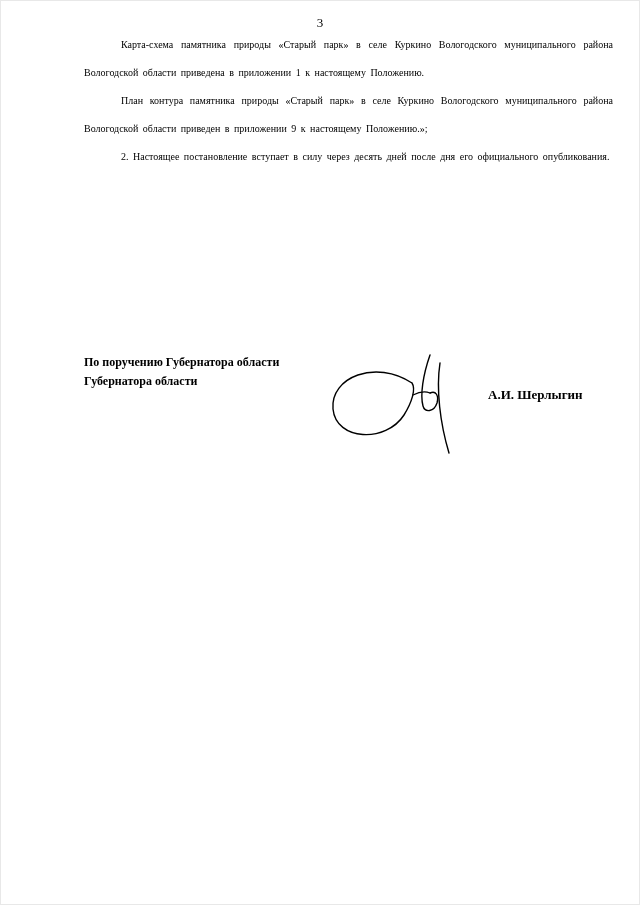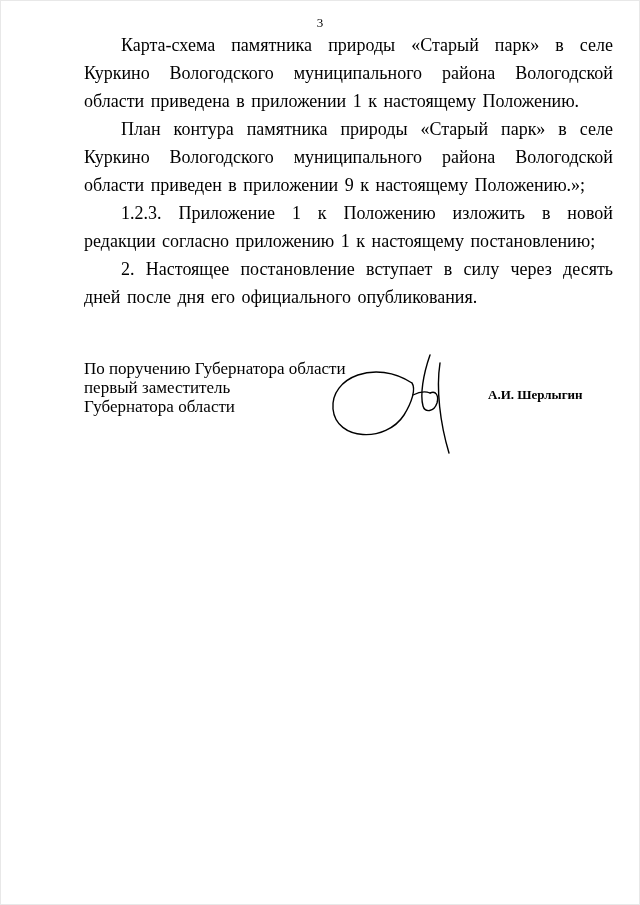--- a/index.html
+++ b/index.html
@@ -27,39 +27,39 @@
     font-size: 13px;
   }
   .text-block {
     position: absolute;
     top: 30px;
     left: 83px;
     width: 529px;
   }
   .text-block p {
     margin: 0;
-    font-size: 18px;
+    font-size: 10px;
     line-height: 28px;
     text-align: justify;
     text-indent: 37px;
     word-spacing: 2px;
   }
   .signature-block {
     position: absolute;
     top: 350px;
     left: 0;
     width: 640px;
     height: 130px;
   }
   .position-lines {
     position: absolute;
     left: 83px;
-    top: 8px;
-    font-weight: normal;
-    font-size: 17px;
+    top: 2px;
+    font-weight: bold;
+    font-size: 12px;
     line-height: 19px;
   }
   .signature-area {
     position: absolute;
     left: 315px;
     top: 0px;
     width: 160px;
     height: 120px;
   }
   .signer-name {
@@ -73,29 +73,27 @@
 </head>
 <body>
 
 <div class="page">
 
   <div class="page-number">3</div>
 
   <div class="text-block">
     <p>Карта-схема памятника природы «Старый парк» в селе Куркино Вологодского муниципального района Вологодской области приведена в приложении 1 к настоящему Положению.</p>
     <p>План контура памятника природы «Старый парк» в селе Куркино Вологодского муниципального района Вологодской области приведен в приложении 9 к настоящему Положению.»;</p>
-    <p>1.2.3. Приложение 1 к Положению изложить в новой редакции согласно приложению 1 к настоящему постановлению;</p>
     <p>2. Настоящее постановление вступает в силу через десять дней после дня его официального опубликования.</p>
   </div>
 
   <div class="signature-block">
 
     <div class="position-lines">
       <div>По поручению Губернатора области</div>
-      <div>первый заместитель</div>
       <div>Губернатора области</div>
     </div>
 
     <div class="signature-area">
       <svg width="160" height="120" viewBox="0 0 160 120" aria-hidden="true">
         <path d="M 96 32 C 60 8, 14 26, 17 58 C 20 90, 70 92, 88 64 C 96 51, 100 38, 96 32" fill="none" stroke="#000000" stroke-width="1.4" stroke-linecap="round"></path>
         <path d="M 97 44 C 103 41, 109 40, 114 42" fill="none" stroke="#000000" stroke-width="1.3" stroke-linecap="round"></path>
         <path d="M 114 4 C 107 24, 104 44, 107 55 C 109 62, 118 61, 121 52 C 123 45, 120 39, 114 42" fill="none" stroke="#000000" stroke-width="1.4" stroke-linecap="round"></path>
         <path d="M 124 12 C 120 38, 124 72, 133 102" fill="none" stroke="#000000" stroke-width="1.4" stroke-linecap="round"></path>
       </svg>

